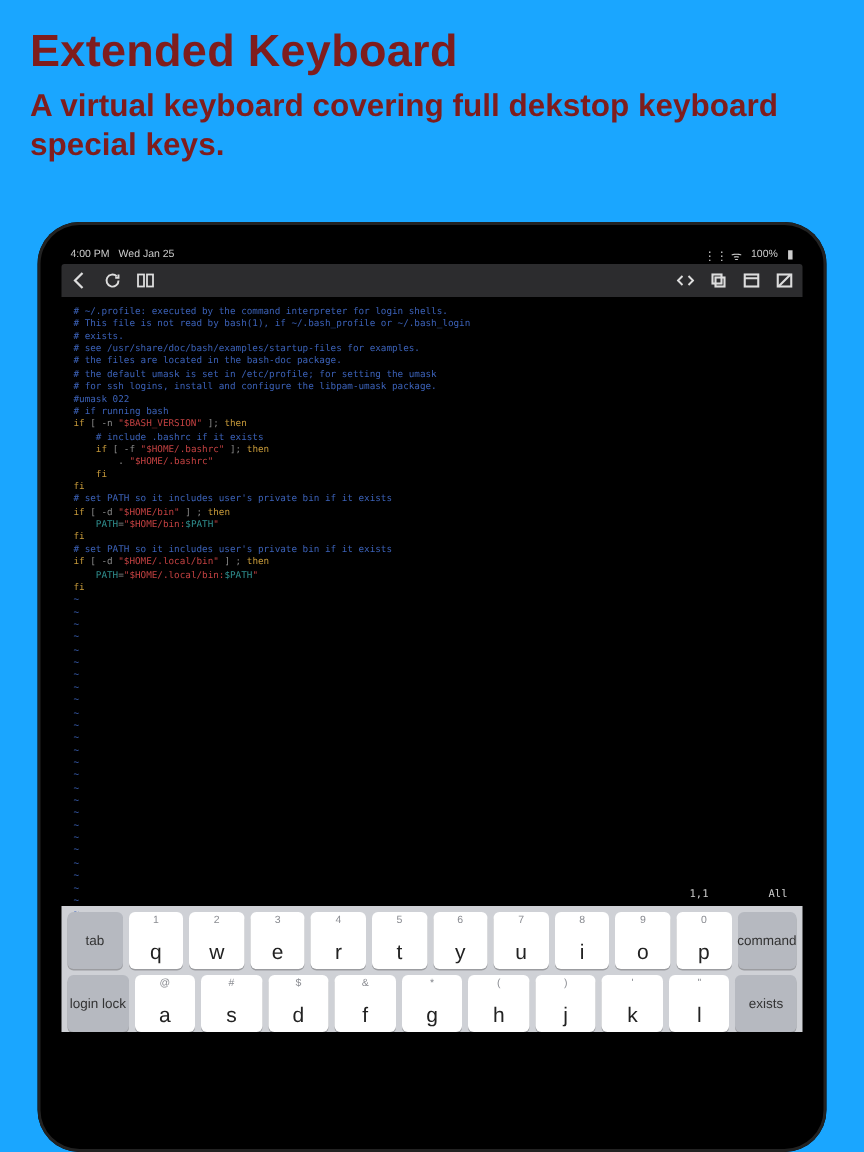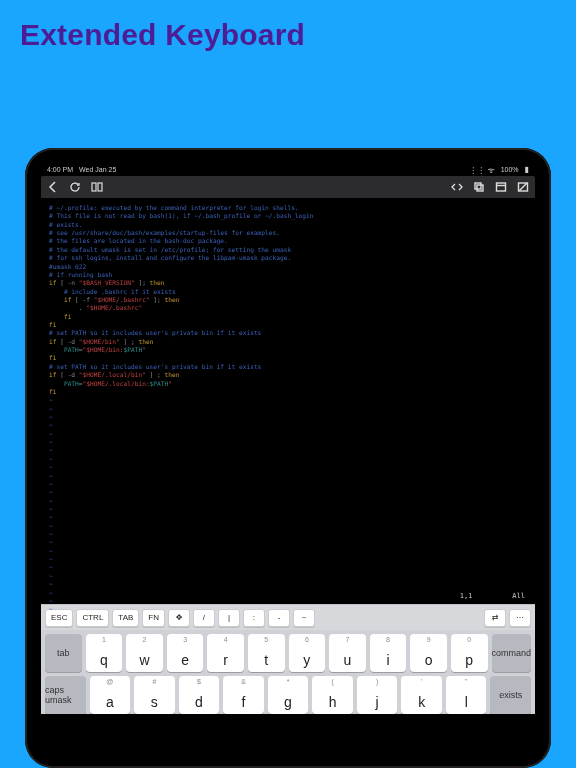--- a/index.html
+++ b/index.html
@@ -1,19 +1,19 @@
 <!DOCTYPE html>
 <html><head>
 <meta charset="utf-8">
 <style>
   * { box-sizing: border-box; margin: 0; padding: 0; }
   html, body { width: 576px; height: 768px; overflow: hidden; font-family: -apple-system, Helvetica, Arial, sans-serif; }
   body { background: #1aa6ff; }
 
-  .hero { padding: 18px 20px 10px 20px; color: #4c1d95; }
+  .hero { padding: 18px 20px 10px 20px; color: #7f1d1d; }
   .hero h1 { font-size: 30px; font-weight: 700; letter-spacing: 0.2px; }
   .hero p  { font-size: 21px; font-weight: 700; line-height: 1.25; margin-top: 6px; }
 
   .device {
     position: absolute; left: 25px; top: 148px; width: 526px; height: 620px;
     background: #000; border-radius: 28px; padding: 10px;
     box-shadow: 0 0 0 2px #222 inset;
   }
   .bezel {
     width: 100%; height: 100%; background: #000; border-radius: 20px;
@@ -90,20 +90,21 @@
   .w-tab   { flex: 0 0 48px; }
   .w-del   { flex: 0 0 48px; }
   .w-caps  { flex: 0 0 58px; }
   .w-ret   { flex: 0 0 58px; }
 </style>
 </head>
 <body>
 
 <div class="hero">
   <h1>Extended Keyboard</h1>
+  <p>A virtual keyboard covering full dekstop keyboard special keys.</p>
 </div>
 
 <div class="device">
   <div class="bezel">
 
     <div class="statusbar">
       <span>4:00 PM</span>
       <span>Wed Jan 25</span>
       <span class="sp"></span>
       <span class="wifi">⋮⋮ ᯤ</span>
@@ -154,53 +155,38 @@
         </span>
     </div>
 
     <div class="terminal" id="terminal"><div class="c-comment"># ~/.profile: executed by the command interpreter for login shells.</div><div class="c-comment"># This file is not read by bash(1), if ~/.bash_profile or ~/.bash_login</div><div class="c-comment"># exists.</div><div class="c-comment"># see /usr/share/doc/bash/examples/startup-files for examples.</div><div class="c-comment"># the files are located in the bash-doc package.</div><div class=""></div><div class="c-comment"># the default umask is set in /etc/profile; for setting the umask</div><div class="c-comment"># for ssh logins, install and configure the libpam-umask package.</div><div class="c-comment">#umask 022</div><div class=""></div><div class="c-comment"># if running bash</div><div><span class="c-kw">if</span> [ -n <span class="c-str">"$BASH_VERSION"</span> ]; <span class="c-kw">then</span></div><div>    <span class="c-comment"># include .bashrc if it exists</span></div><div>    <span class="c-kw">if</span> [ -f <span class="c-str">"$HOME</span><span class="c-path">/.bashrc</span><span class="c-str">"</span> ]; <span class="c-kw">then</span></div><div>        . <span class="c-str">"$HOME</span><span class="c-path">/.bashrc</span><span class="c-str">"</span></div><div>    <span class="c-kw">fi</span></div><div><span class="c-kw">fi</span></div><div class=""></div><div class="c-comment"># set PATH so it includes user's private bin if it exists</div><div><span class="c-kw">if</span> [ -d <span class="c-str">"$HOME</span><span class="c-path">/bin</span><span class="c-str">"</span> ] ; <span class="c-kw">then</span></div><div>    <span class="c-var">PATH</span>=<span class="c-str">"$HOME</span><span class="c-path">/bin:</span><span class="c-var">$PATH</span><span class="c-str">"</span></div><div><span class="c-kw">fi</span></div><div class=""></div><div class="c-comment"># set PATH so it includes user's private bin if it exists</div><div><span class="c-kw">if</span> [ -d <span class="c-str">"$HOME</span><span class="c-path">/.local/bin</span><span class="c-str">"</span> ] ; <span class="c-kw">then</span></div><div>    <span class="c-var">PATH</span>=<span class="c-str">"$HOME</span><span class="c-path">/.local/bin:</span><span class="c-var">$PATH</span><span class="c-str">"</span></div><div><span class="c-kw">fi</span></div><div class="tilde">~</div><div class="tilde">~</div><div class="tilde">~</div><div class="tilde">~</div><div class="tilde">~</div><div class="tilde">~</div><div class="tilde">~</div><div class="tilde">~</div><div class="tilde">~</div><div class="tilde">~</div><div class="tilde">~</div><div class="tilde">~</div><div class="tilde">~</div><div class="tilde">~</div><div class="tilde">~</div><div class="tilde">~</div><div class="tilde">~</div><div class="tilde">~</div><div class="tilde">~</div><div class="tilde">~</div><div class="tilde">~</div><div class="tilde">~</div><div class="tilde">~</div><div class="tilde">~</div><div class="tilde">~</div><div class="tilde">~</div>
       <div class="statusline">
         <span>1,1</span>
         <span>All</span>
       </div>
     </div>
 
-    <div class="extbar" id="extbar">
-        <div class="k">ESC</div>
-        <div class="k">CTRL</div>
-        <div class="k">TAB</div>
-        <div class="k">FN</div>
-        <div class="k">✥</div>
-        <div class="k">/</div>
-        <div class="k">|</div>
-        <div class="k">:</div>
-        <div class="k">-</div>
-        <div class="k">~</div>
-        <div class="sp"></div>
-        <div class="k">⇄</div>
-        <div class="k">⋯</div>
-      </div>
 
     <div class="kbd">
       <div class="row" id="kbd-r1">
         <div class="key mod sm w-tab">tab</div>
       <div class="key"><span class="alt">1</span>q</div>
           <div class="key"><span class="alt">2</span>w</div>
           <div class="key"><span class="alt">3</span>e</div>
           <div class="key"><span class="alt">4</span>r</div>
           <div class="key"><span class="alt">5</span>t</div>
           <div class="key"><span class="alt">6</span>y</div>
           <div class="key"><span class="alt">7</span>u</div>
           <div class="key"><span class="alt">8</span>i</div>
           <div class="key"><span class="alt">9</span>o</div>
           <div class="key"><span class="alt">0</span>p</div>
           <div class="key mod sm w-del">command</div>
         </div>
       <div class="row" id="kbd-r2">
-        <div class="key mod sm w-caps">caps umask</div>
+        <div class="key mod sm w-caps">login lock</div>
       <div class="key"><span class="alt">@</span>a</div>
           <div class="key"><span class="alt">#</span>s</div>
           <div class="key"><span class="alt">$</span>d</div>
           <div class="key"><span class="alt">&amp;</span>f</div>
           <div class="key"><span class="alt">*</span>g</div>
           <div class="key"><span class="alt">(</span>h</div>
           <div class="key"><span class="alt">)</span>j</div>
           <div class="key"><span class="alt">'</span>k</div>
           <div class="key"><span class="alt">"</span>l</div>
           <div class="key mod sm w-ret">exists</div>

